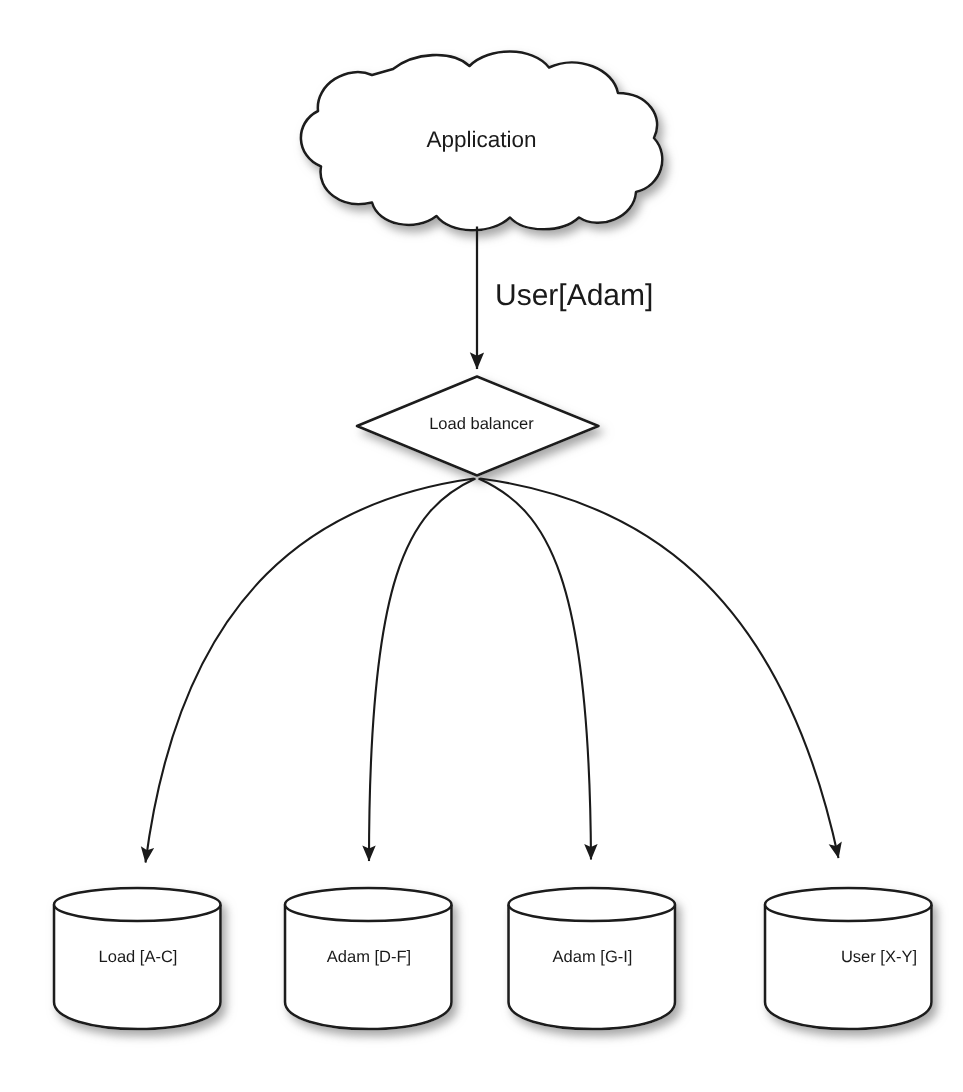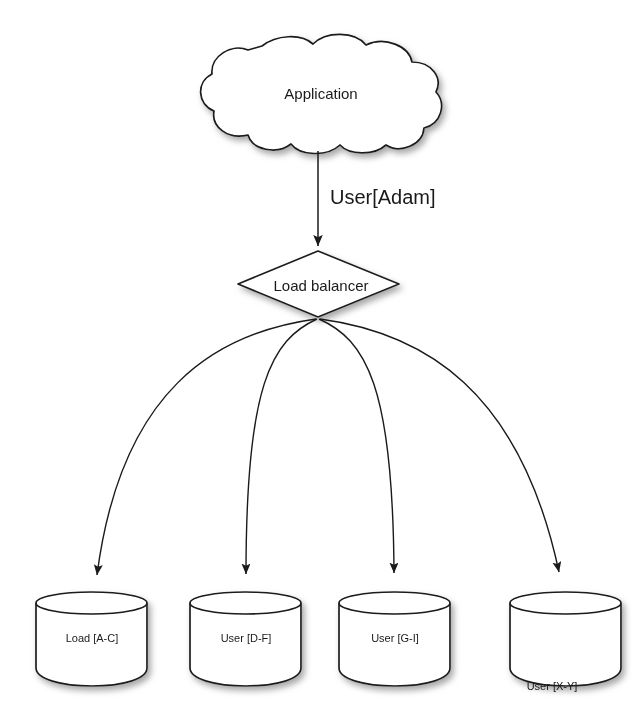--- a/index.html
+++ b/index.html
@@ -34,40 +34,40 @@
     pointer-events: none;
     -webkit-font-smoothing: antialiased;
   }
   .cloud-label {
     font-size: 15px;
     left: 0;
     width: 642px;
     top: 85px;
   }
   .diamond-label {
-    font-size: 15px;
+    font-size: 11px;
     left: 0;
     width: 642px;
     top: 277px;
   }
   .edge-label {
     font-size: 20px;
     left: 330px;
     top: 186px;
     text-align: left;
   }
   .db-label {
     font-size: 11px;
     top: 632px;
     width: 112px;
   }
   .db-label-0 { left: 36px; }
   .db-label-1 { left: 190px; }
   .db-label-2 { left: 339px; }
-  .db-label-3 { left: 496px; margin-top: 48px; }
+  .db-label-3 { left: 530px; }
 </style>
 </head>
 <body>
 
 <div id="diagram-canvas">
 
   <svg id="diagram-svg" viewBox="0 0 642 728">
     <defs>
       <filter id="softshadow" x="-40%" y="-40%" width="200%" height="200%">
         <feDropShadow dx="3" dy="4" stdDeviation="3.2" flood-color="#999999" flood-opacity="0.85"></feDropShadow>
@@ -129,19 +129,19 @@
   </svg>
 
   <div class="node-label cloud-label">Application</div>
 
   <div class="node-label edge-label">User[Adam]</div>
 
   <div class="node-label diamond-label">Load balancer</div>
 
   <div class="node-label db-label db-label-0">Load [A-C]</div>
 
-  <div class="node-label db-label db-label-1">User [D-F]</div>
+  <div class="node-label db-label db-label-1">Adam [D-F]</div>
 
-  <div class="node-label db-label db-label-2">User [G-I]</div>
+  <div class="node-label db-label db-label-2">Adam [G-I]</div>
 
   <div class="node-label db-label db-label-3">User [X-Y]</div>
 
 </div>
 
 </body></html>

